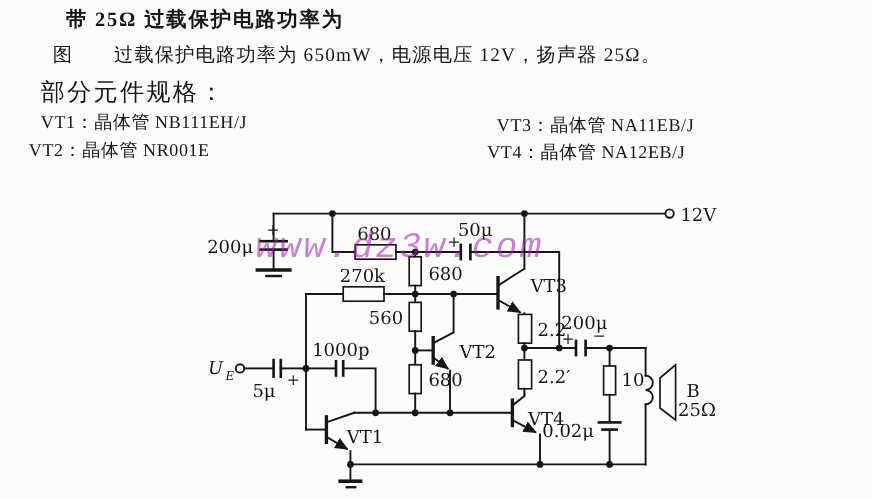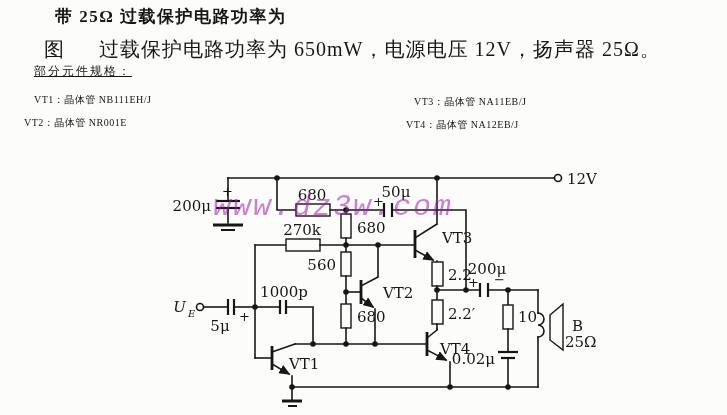--- a/index.html
+++ b/index.html
@@ -6,25 +6,25 @@
   body{
     width:727px;height:415px;overflow:hidden;position:relative;
     background:#fcfcfa;
     font-family:"Liberation Serif","DejaVu Serif",serif;
     color:#161616;
   }
   .title{
     position:absolute;left:55px;top:5px;
     font-size:17px;font-weight:bold;letter-spacing:1.5px;
   }
-  .fig-row{position:absolute;left:44px;top:36px;font-size:20px;letter-spacing:1px;}
+  .fig-row{position:absolute;left:44px;top:36px;font-size:16px;letter-spacing:1px;}
   .fig-label{display:inline-block;}
   .fig-desc{display:inline-block;margin-left:34px;}
-  .spec-heading{position:absolute;left:34px;top:63px;font-size:12px;letter-spacing:2px;text-decoration:underline;}
-  .spec{position:absolute;font-size:10px;letter-spacing:0.5px;}
+  .spec-heading{position:absolute;left:34px;top:63px;font-size:20px;letter-spacing:2px;}
+  .spec{position:absolute;font-size:15px;letter-spacing:0.5px;}
   .spec.l1{left:34px;top:93px;}
   .spec.l2{left:24px;top:116px;}
   .spec.r1{left:414px;top:95px;}
   .spec.r2{left:406px;top:118px;}
   .watermark{
     position:absolute;left:213px;top:190px;
     font-size:30px;font-style:italic;letter-spacing:2px;
     color:#a21caf;opacity:0.55;
     font-family:Liberation Mono, monospace;
     pointer-events:none;

